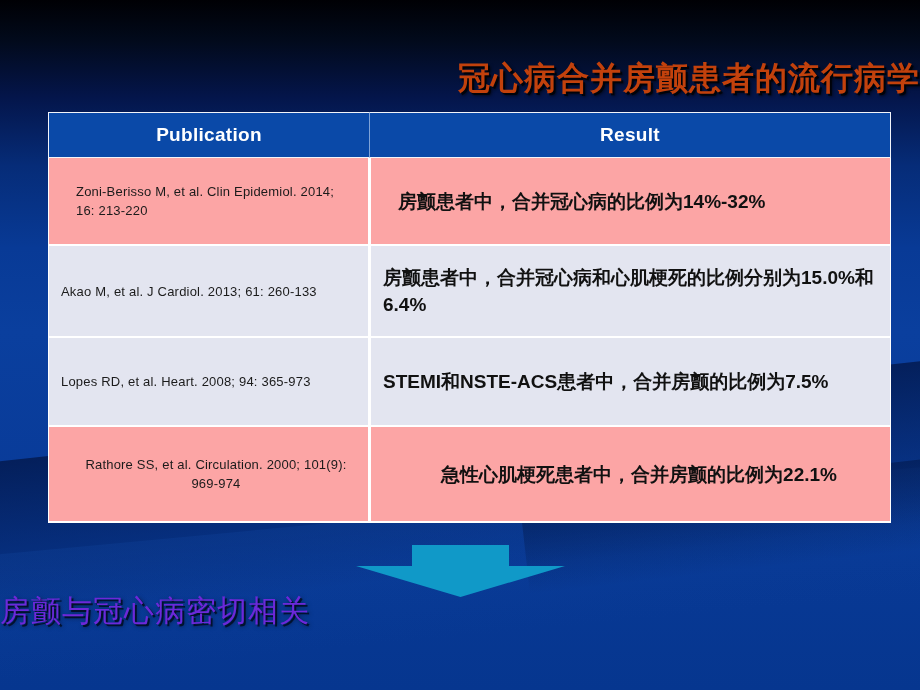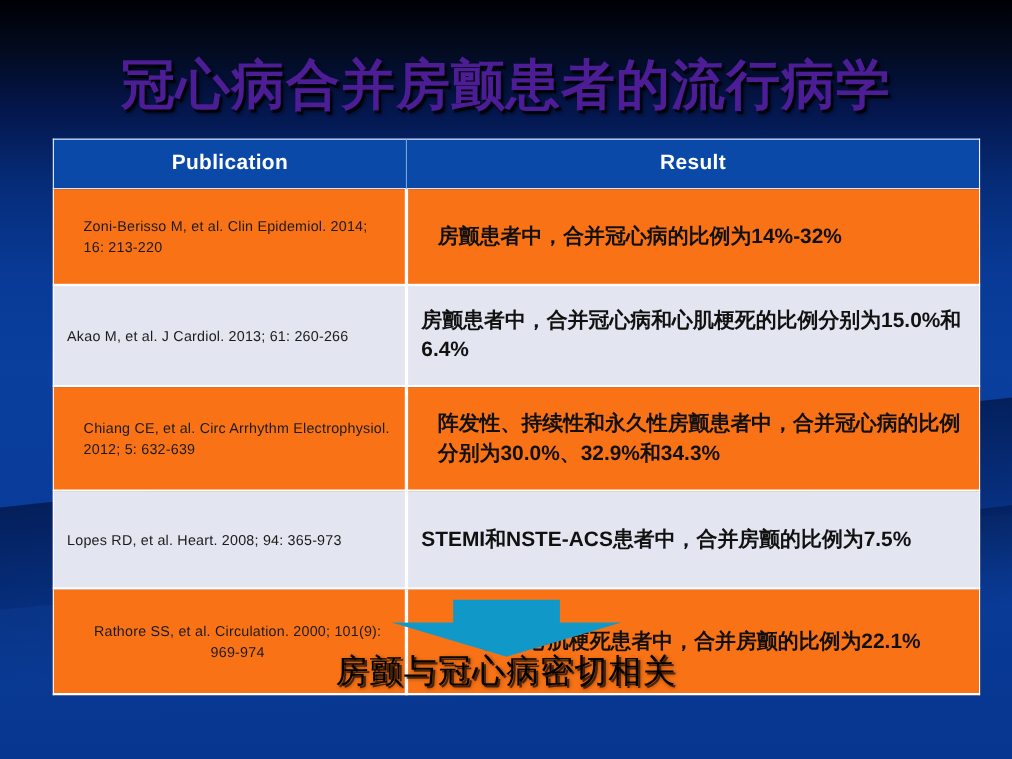--- a/index.html
+++ b/index.html
@@ -81,36 +81,36 @@
     transform-origin: left top;
   }
 
   
   #title {
     position: absolute;
     z-index: 3;
     left: 0;
     top: 50px;
     width: 920px;
-    text-align: center;
-    color: #4c1d95;
-    font-size: 49px;
+    text-align: right;
+    color: #c2410c;
+    font-size: 32px;
     font-weight: bold;
     letter-spacing: 1px;
     line-height: 56px;
     text-shadow: 2px 2px 0 rgba(0,0,0,0.75), 3px 3px 3px rgba(0,0,0,0.55);
     white-space: nowrap;
   }
 
   
   #table-wrap {
     position: absolute;
     z-index: 3;
     left: 48px;
-    top: 126px;
+    top: 112px;
     width: 843px;
   }
   table.data-table {
     border-collapse: separate;
     border-spacing: 0;
     width: 843px;
     table-layout: fixed;
   }
   table.data-table col.c-pub { width: 322px; }
   table.data-table col.c-res { width: 521px; }
@@ -142,21 +142,21 @@
     letter-spacing: 0.2px;
     border-right: 2px solid #ffffff;
   }
   tbody tr td.cell-res {
     font-size: 19px;
     color: #111111;
     line-height: 27px;
     padding: 8px 10px 8px 12px;
     font-weight: bold;
   }
-  tbody tr.shade-dark td { background: #f97316; padding-left: 27px; }
+  tbody tr.shade-dark td { background: #fca5a5; padding-left: 27px; }
   tbody tr.shade-light td { background: #e3e5f0; }
 
   
   tbody tr.r0 td { height: 70px; }
   tbody tr.r1 td { height: 74px; }
   tbody tr.r2 td { height: 77px; }
   tbody tr.r3 td { height: 71px; }
   tbody tr.r4 td { height: 78px; text-align: center; }
 
   
@@ -169,22 +169,22 @@
     height: 52px;
   }
 
   
   #conclusion {
     position: absolute;
     z-index: 3;
     left: 0;
     top: 589px;
     width: 920px;
-    text-align: center;
-    color: #000000;
+    text-align: left;
+    color: #6d28d9;
     font-size: 30px;
     line-height: 44px;
     letter-spacing: 1px;
     text-shadow: 2px 2px 0 rgba(0,0,0,0.62), 2px 2px 4px rgba(0,0,0,0.5);
     white-space: nowrap;
   }
 </style>
 </head>
 <body>
 
@@ -207,26 +207,22 @@
           <th class="th-pub">Publication</th>
           <th class="th-res">Result</th>
         </tr>
       </thead>
       <tbody>
         <tr class="r0 shade-dark">
           <td class="cell-pub">Zoni-Berisso M, et al. Clin Epidemiol. 2014; 16: 213-220</td>
           <td class="cell-res">房颤患者中，合并冠心病的比例为14%-32%</td>
         </tr>
         <tr class="r1 shade-light">
-          <td class="cell-pub">Akao M, et al. J Cardiol. 2013; 61: 260-266</td>
+          <td class="cell-pub">Akao M, et al. J Cardiol. 2013; 61: 260-133</td>
           <td class="cell-res">房颤患者中，合并冠心病和心肌梗死的比例分别为15.0%和6.4%</td>
-        </tr>
-        <tr class="r2 shade-dark">
-          <td class="cell-pub">Chiang CE, et al. Circ Arrhythm Electrophysiol. 2012; 5: 632-639</td>
-          <td class="cell-res">阵发性、持续性和永久性房颤患者中，合并冠心病的比例分别为30.0%、32.9%和34.3%</td>
         </tr>
         <tr class="r3 shade-light">
           <td class="cell-pub">Lopes RD, et al. Heart. 2008; 94: 365-973</td>
           <td class="cell-res">STEMI和NSTE-ACS患者中，合并房颤的比例为7.5%</td>
         </tr>
         <tr class="r4 shade-dark">
           <td class="cell-pub">Rathore SS, et al. Circulation. 2000; 101(9): 969-974</td>
           <td class="cell-res">急性心肌梗死患者中，合并房颤的比例为22.1%</td>
         </tr>
       </tbody>

